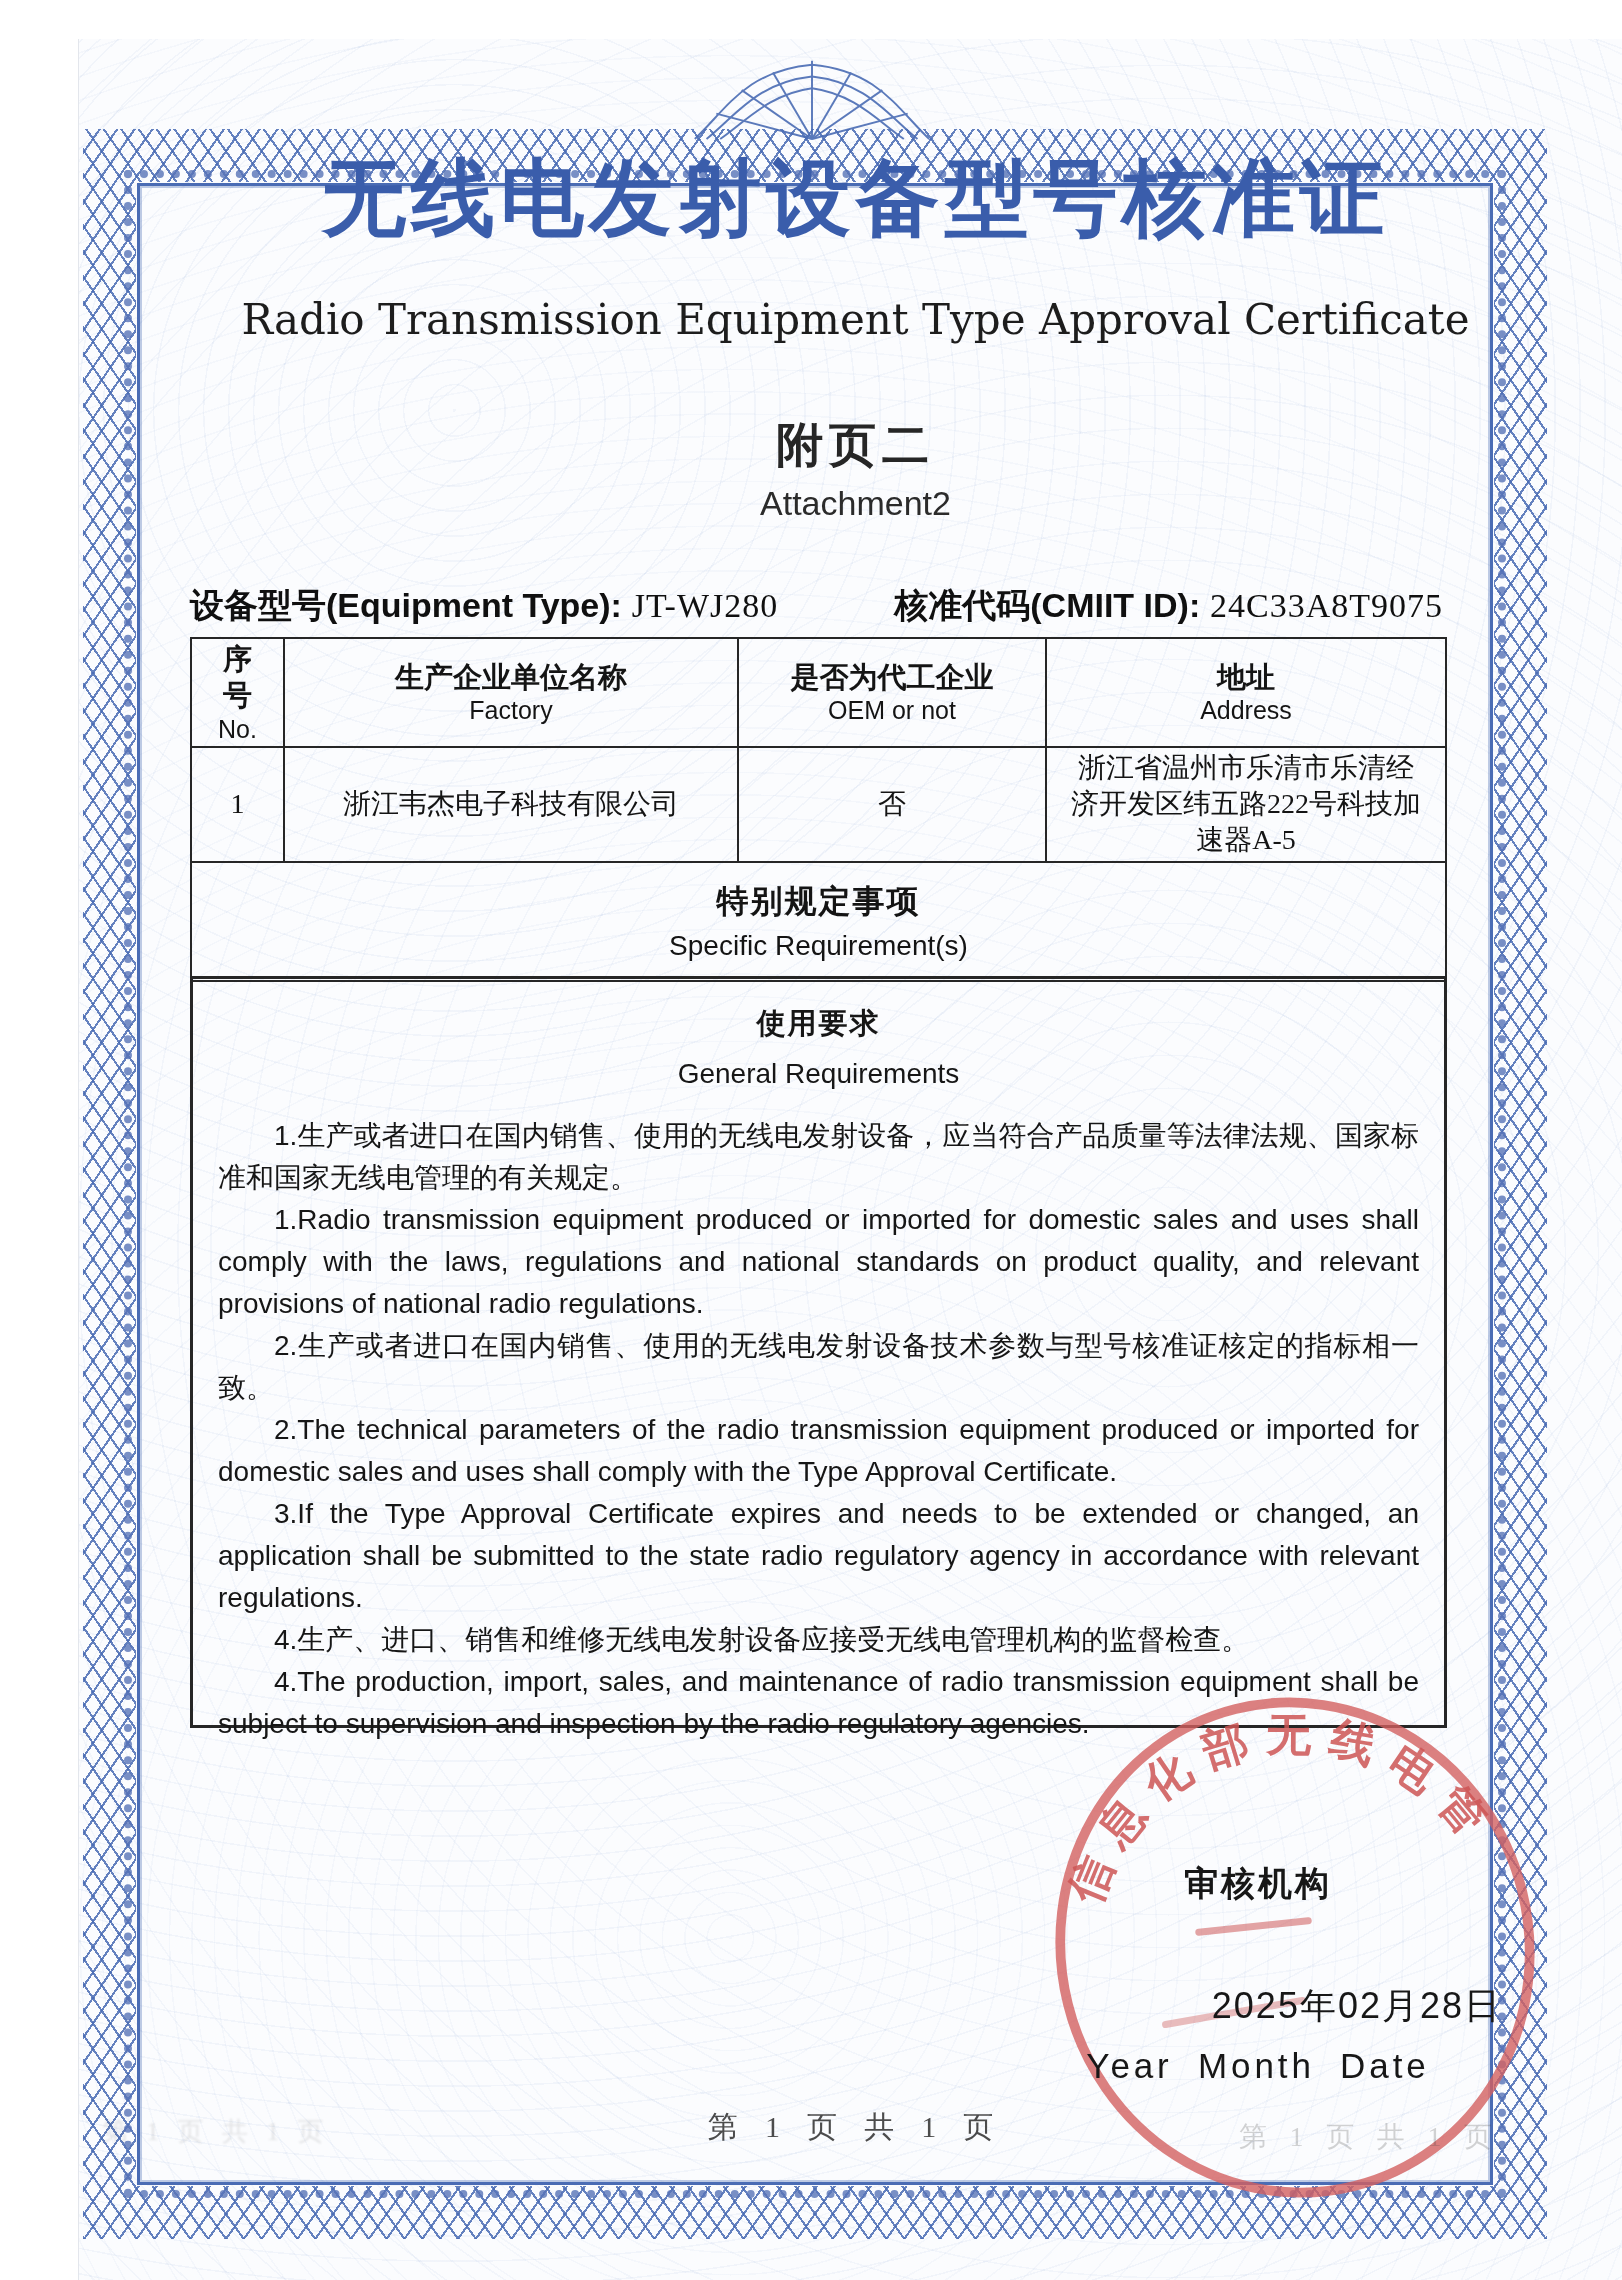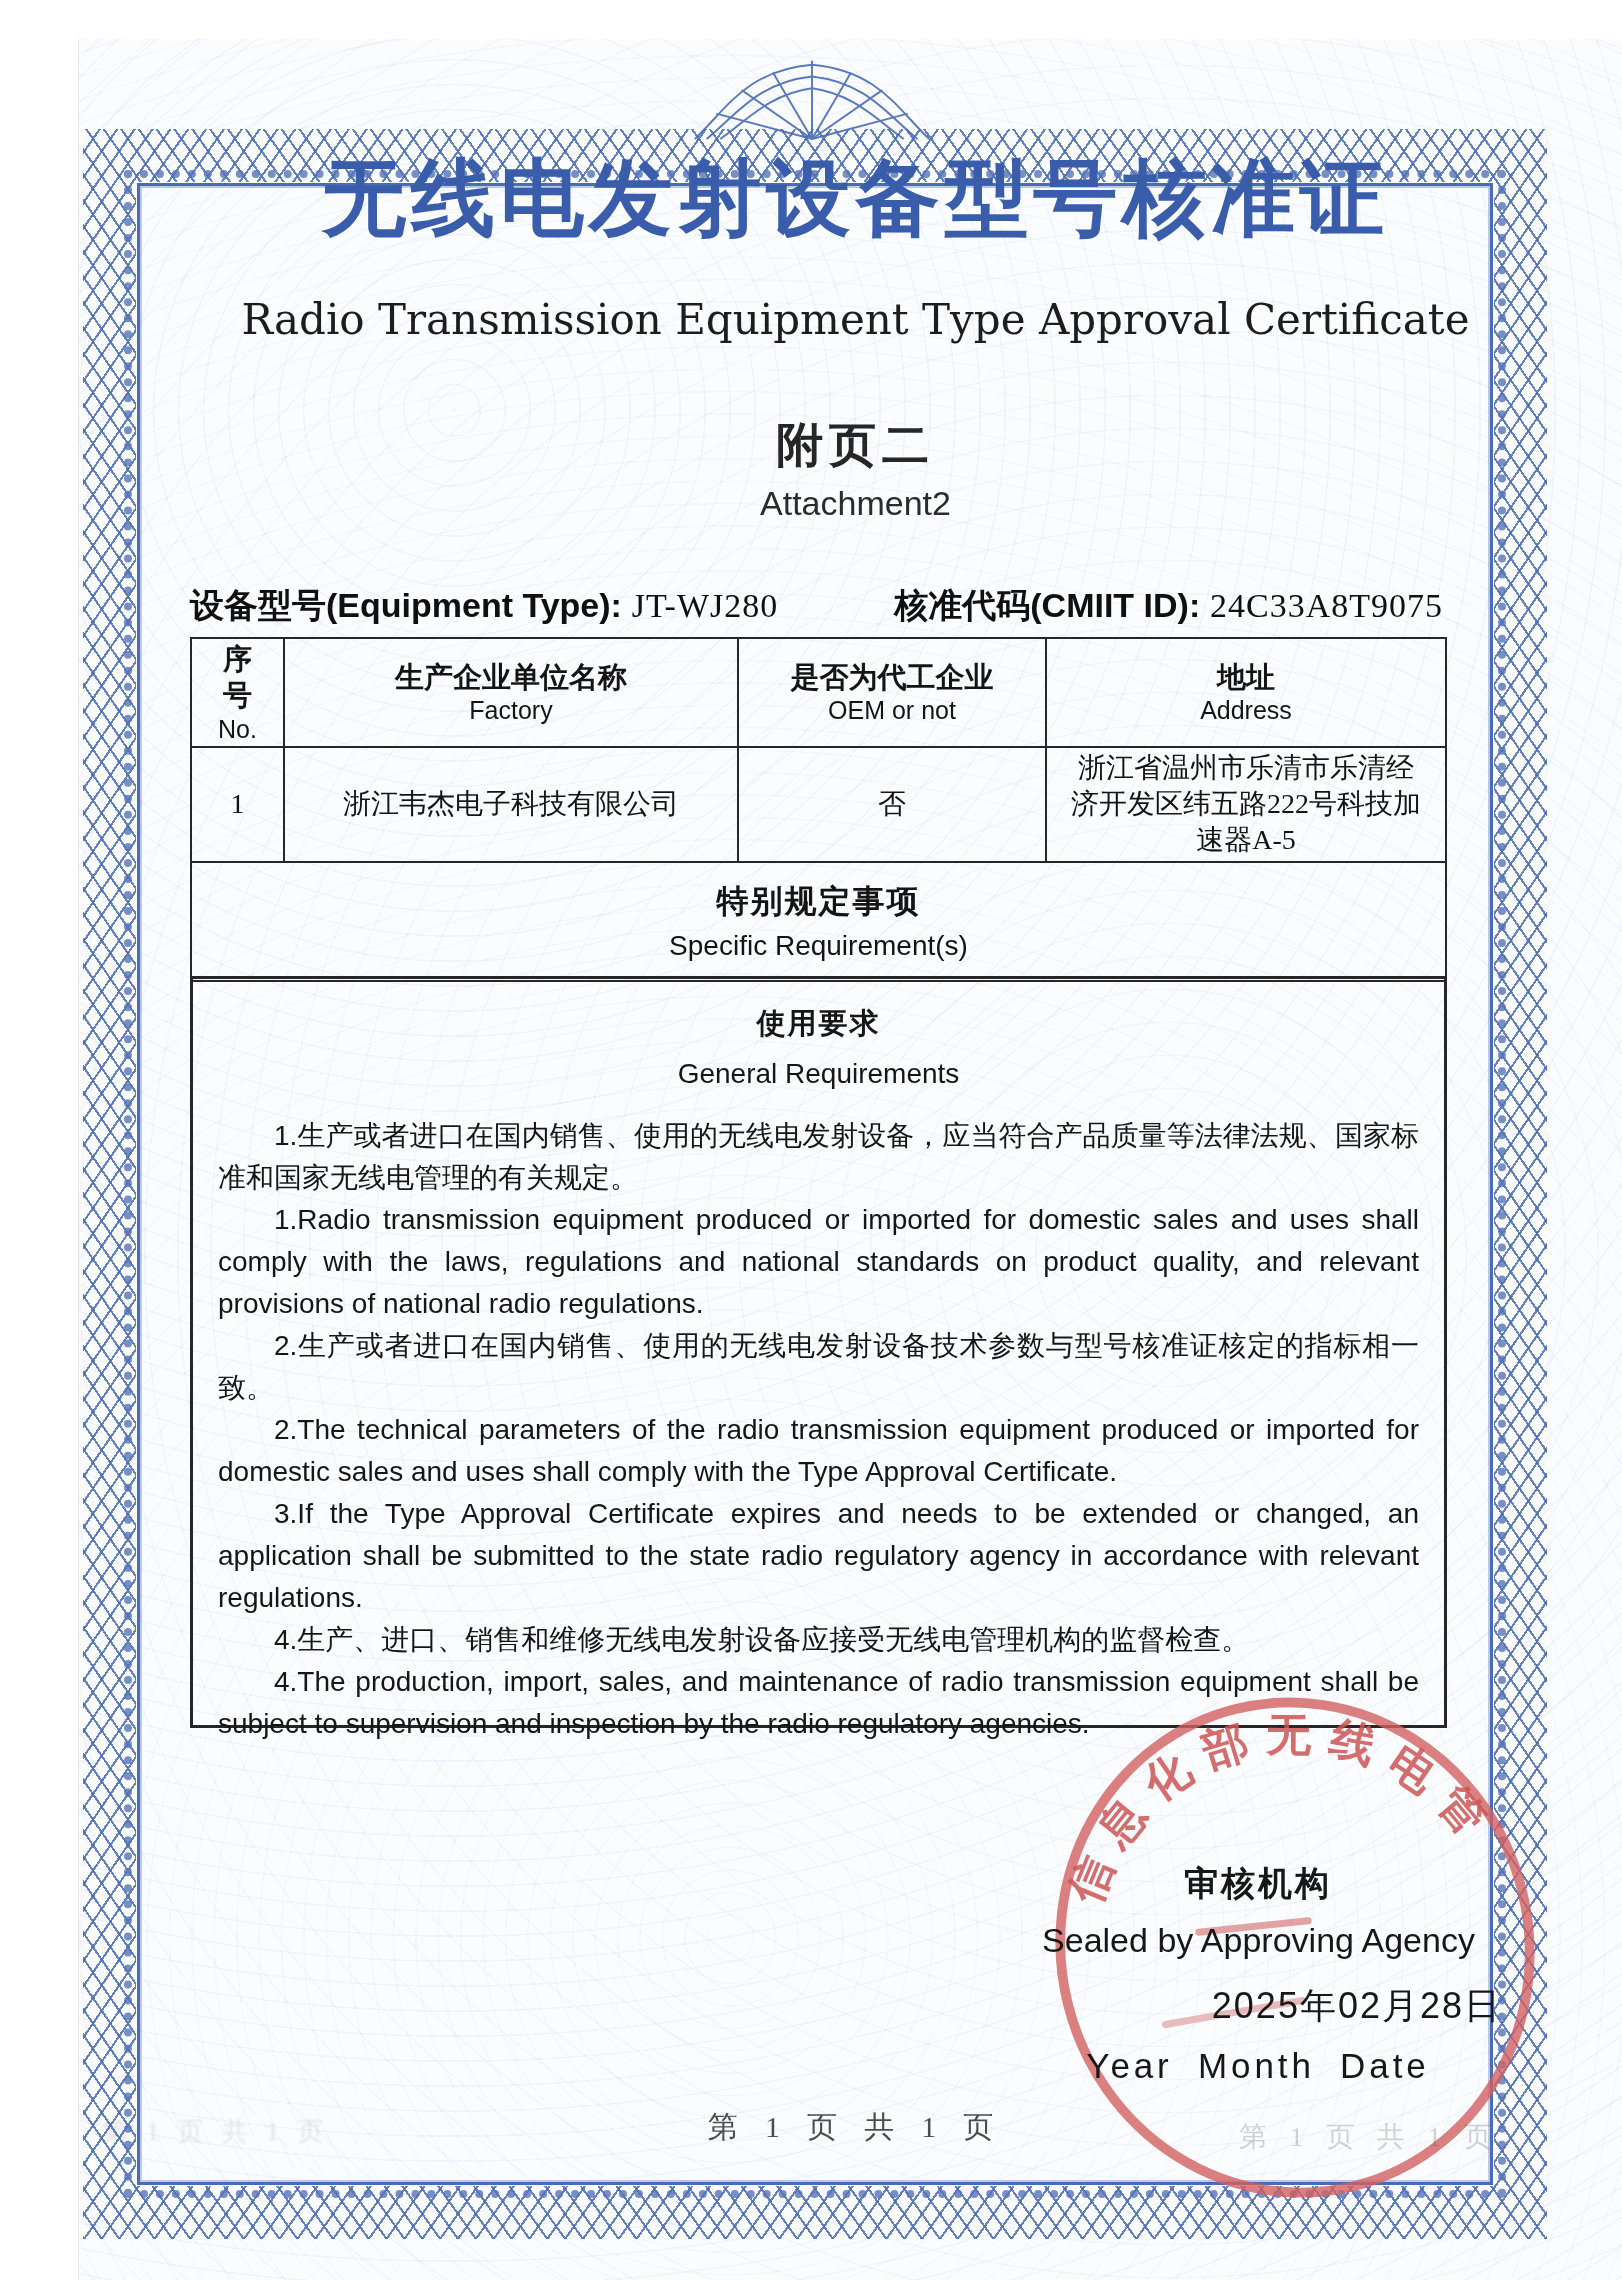--- a/index.html
+++ b/index.html
@@ -173,21 +173,20 @@
     <defs>
       <path id="arcpath" d="M 52 200 A 212 220 0 0 1 448 200" fill="none"></path>
     </defs>
     <text font-size="46" fill="rgba(205,85,85,.85)" letter-spacing="16" font-family="Liberation Sans, sans-serif" font-weight="bold">
       <textPath href="#arcpath" xlink:href="#arcpath" startOffset="6%">信息化部无线电管</textPath>
     </text>
   </svg>
   <div class="seal-extra1"></div>
   <div class="seal-extra2"></div>
   <div class="abs seal-l1">审核机构</div>
-  <div class="abs seal-l2">Sealed by Approving Agency</div>
   <div class="abs seal-l3">2025年02月28日</div>
   <div class="abs seal-l4">Year  Month  Date</div>
 
   <div class="abs ctr footer-pg">第 1 页 共 1 页</div>
   <div class="ghost-r">第 1 页 共 1 页</div>
   <div class="ghost-l">第 1 页 共 1 页</div>
 
 </div>
 
 

